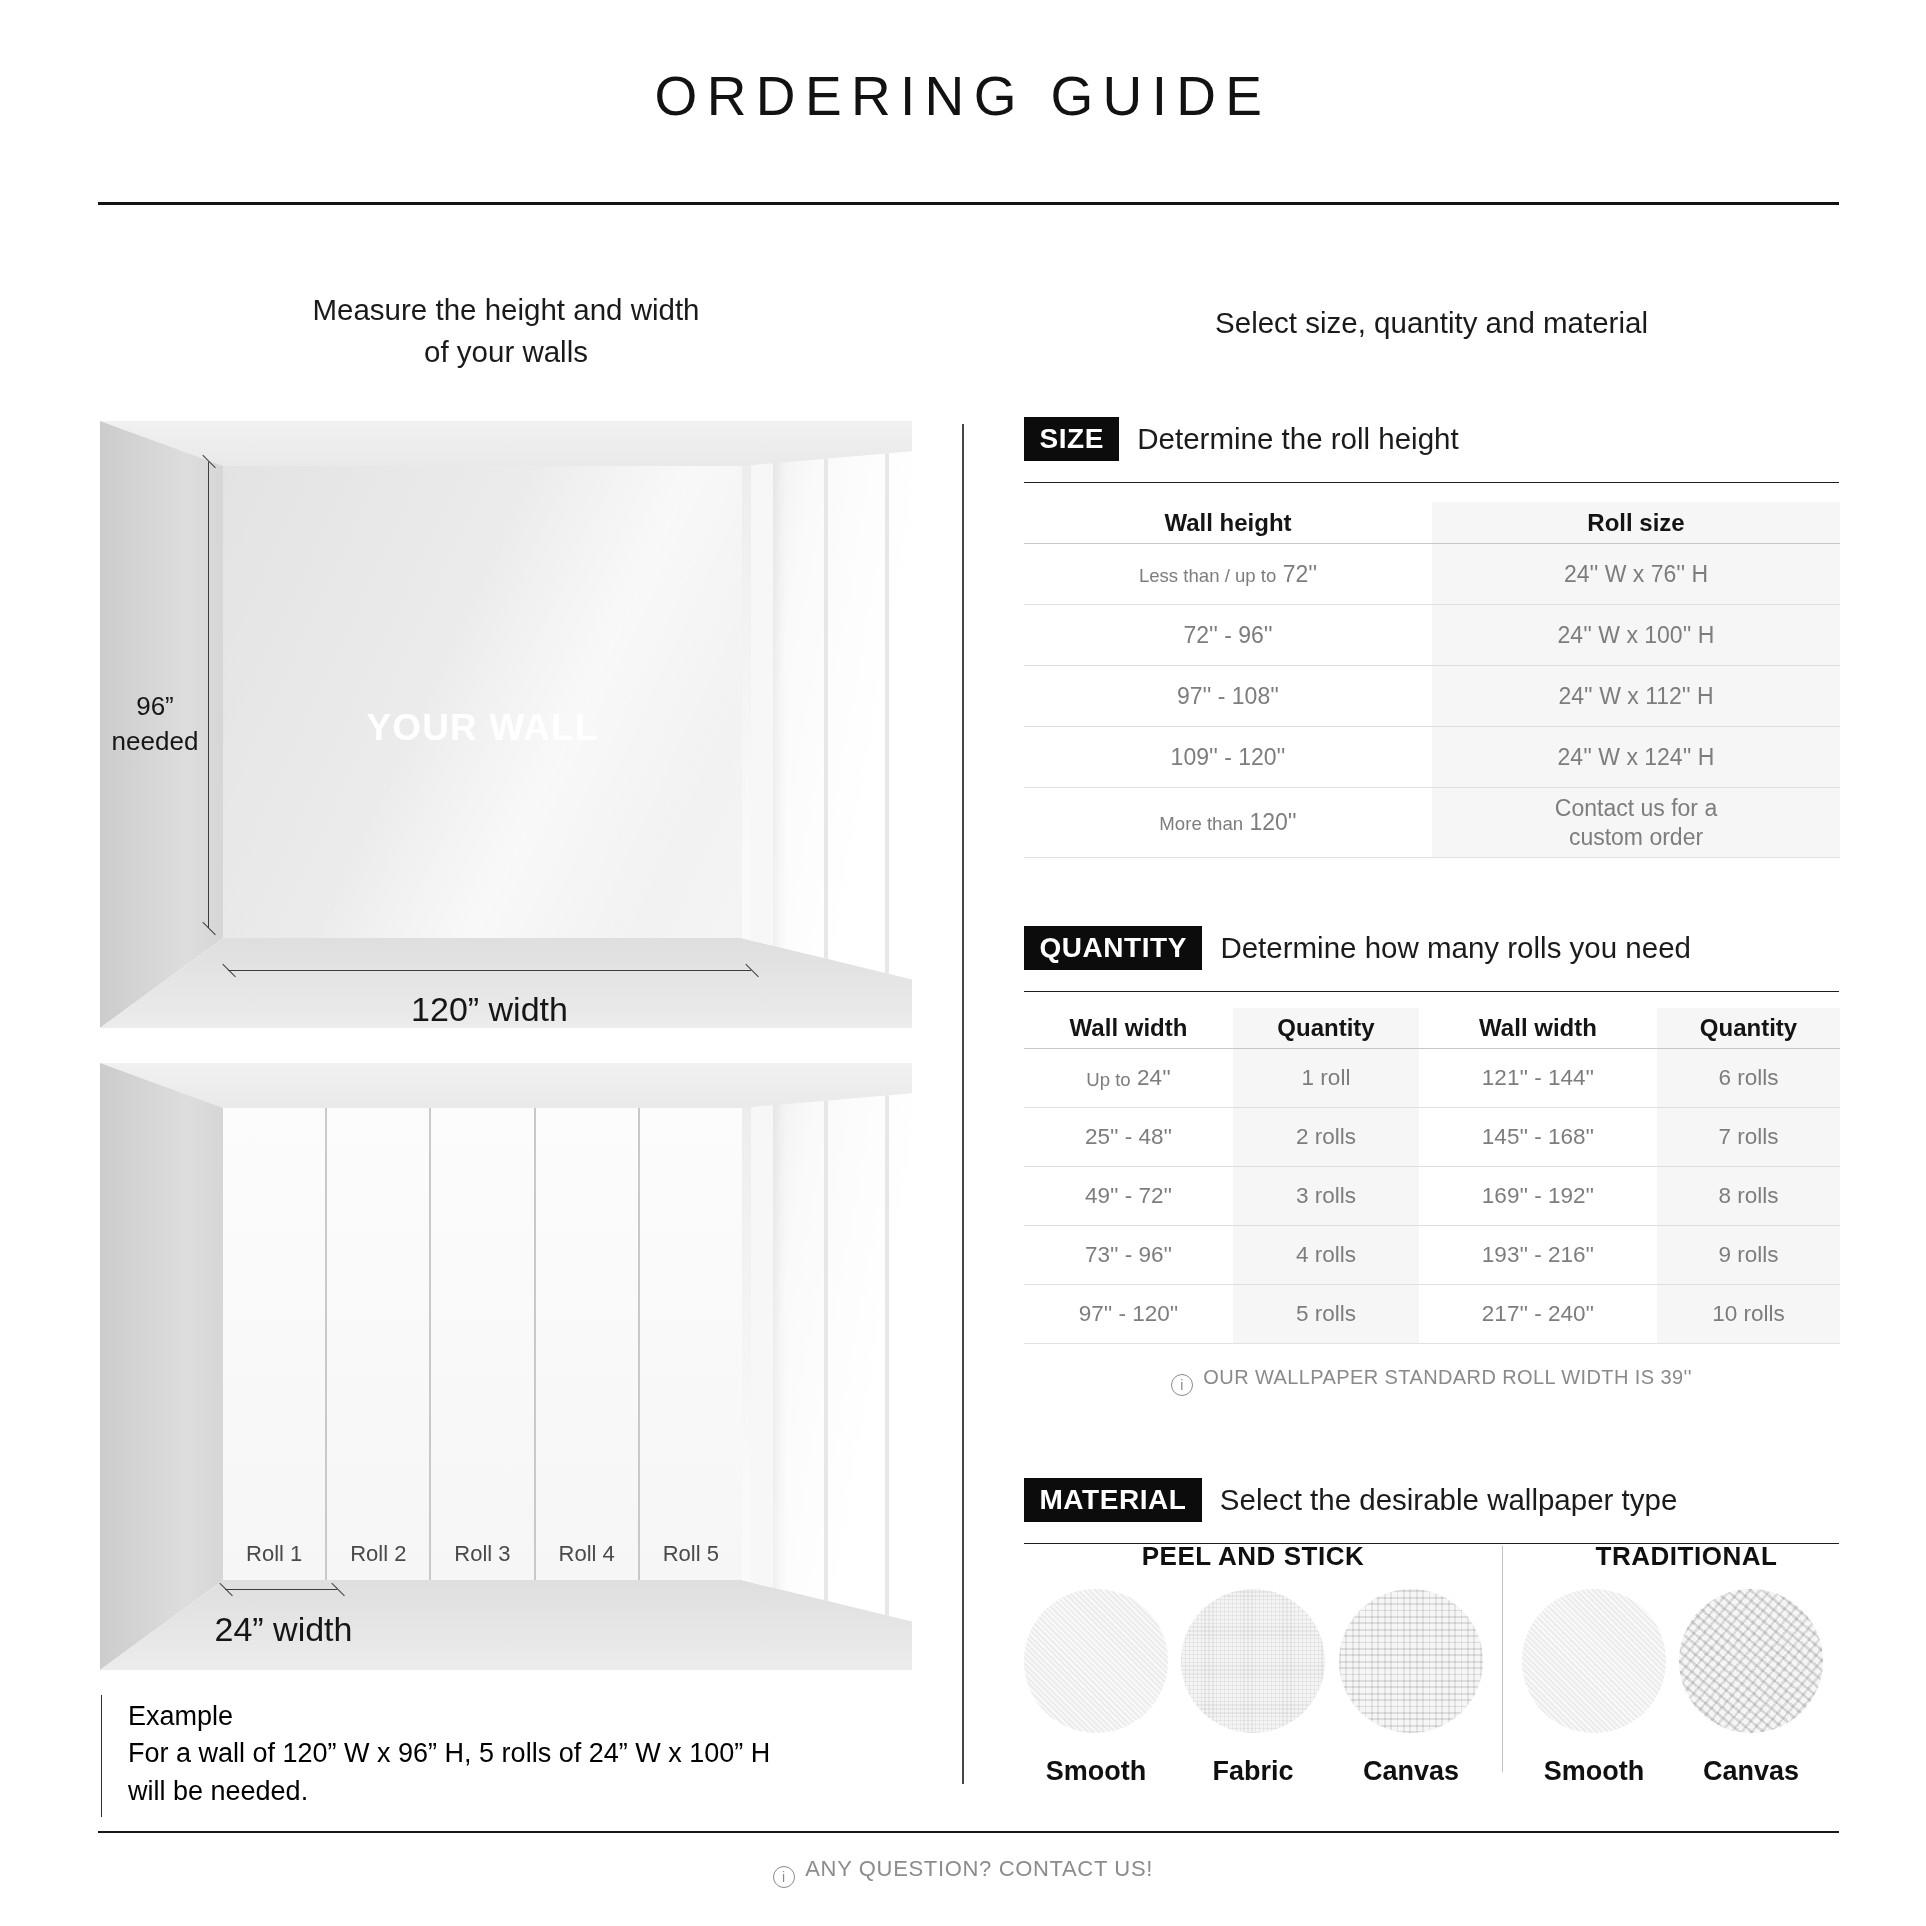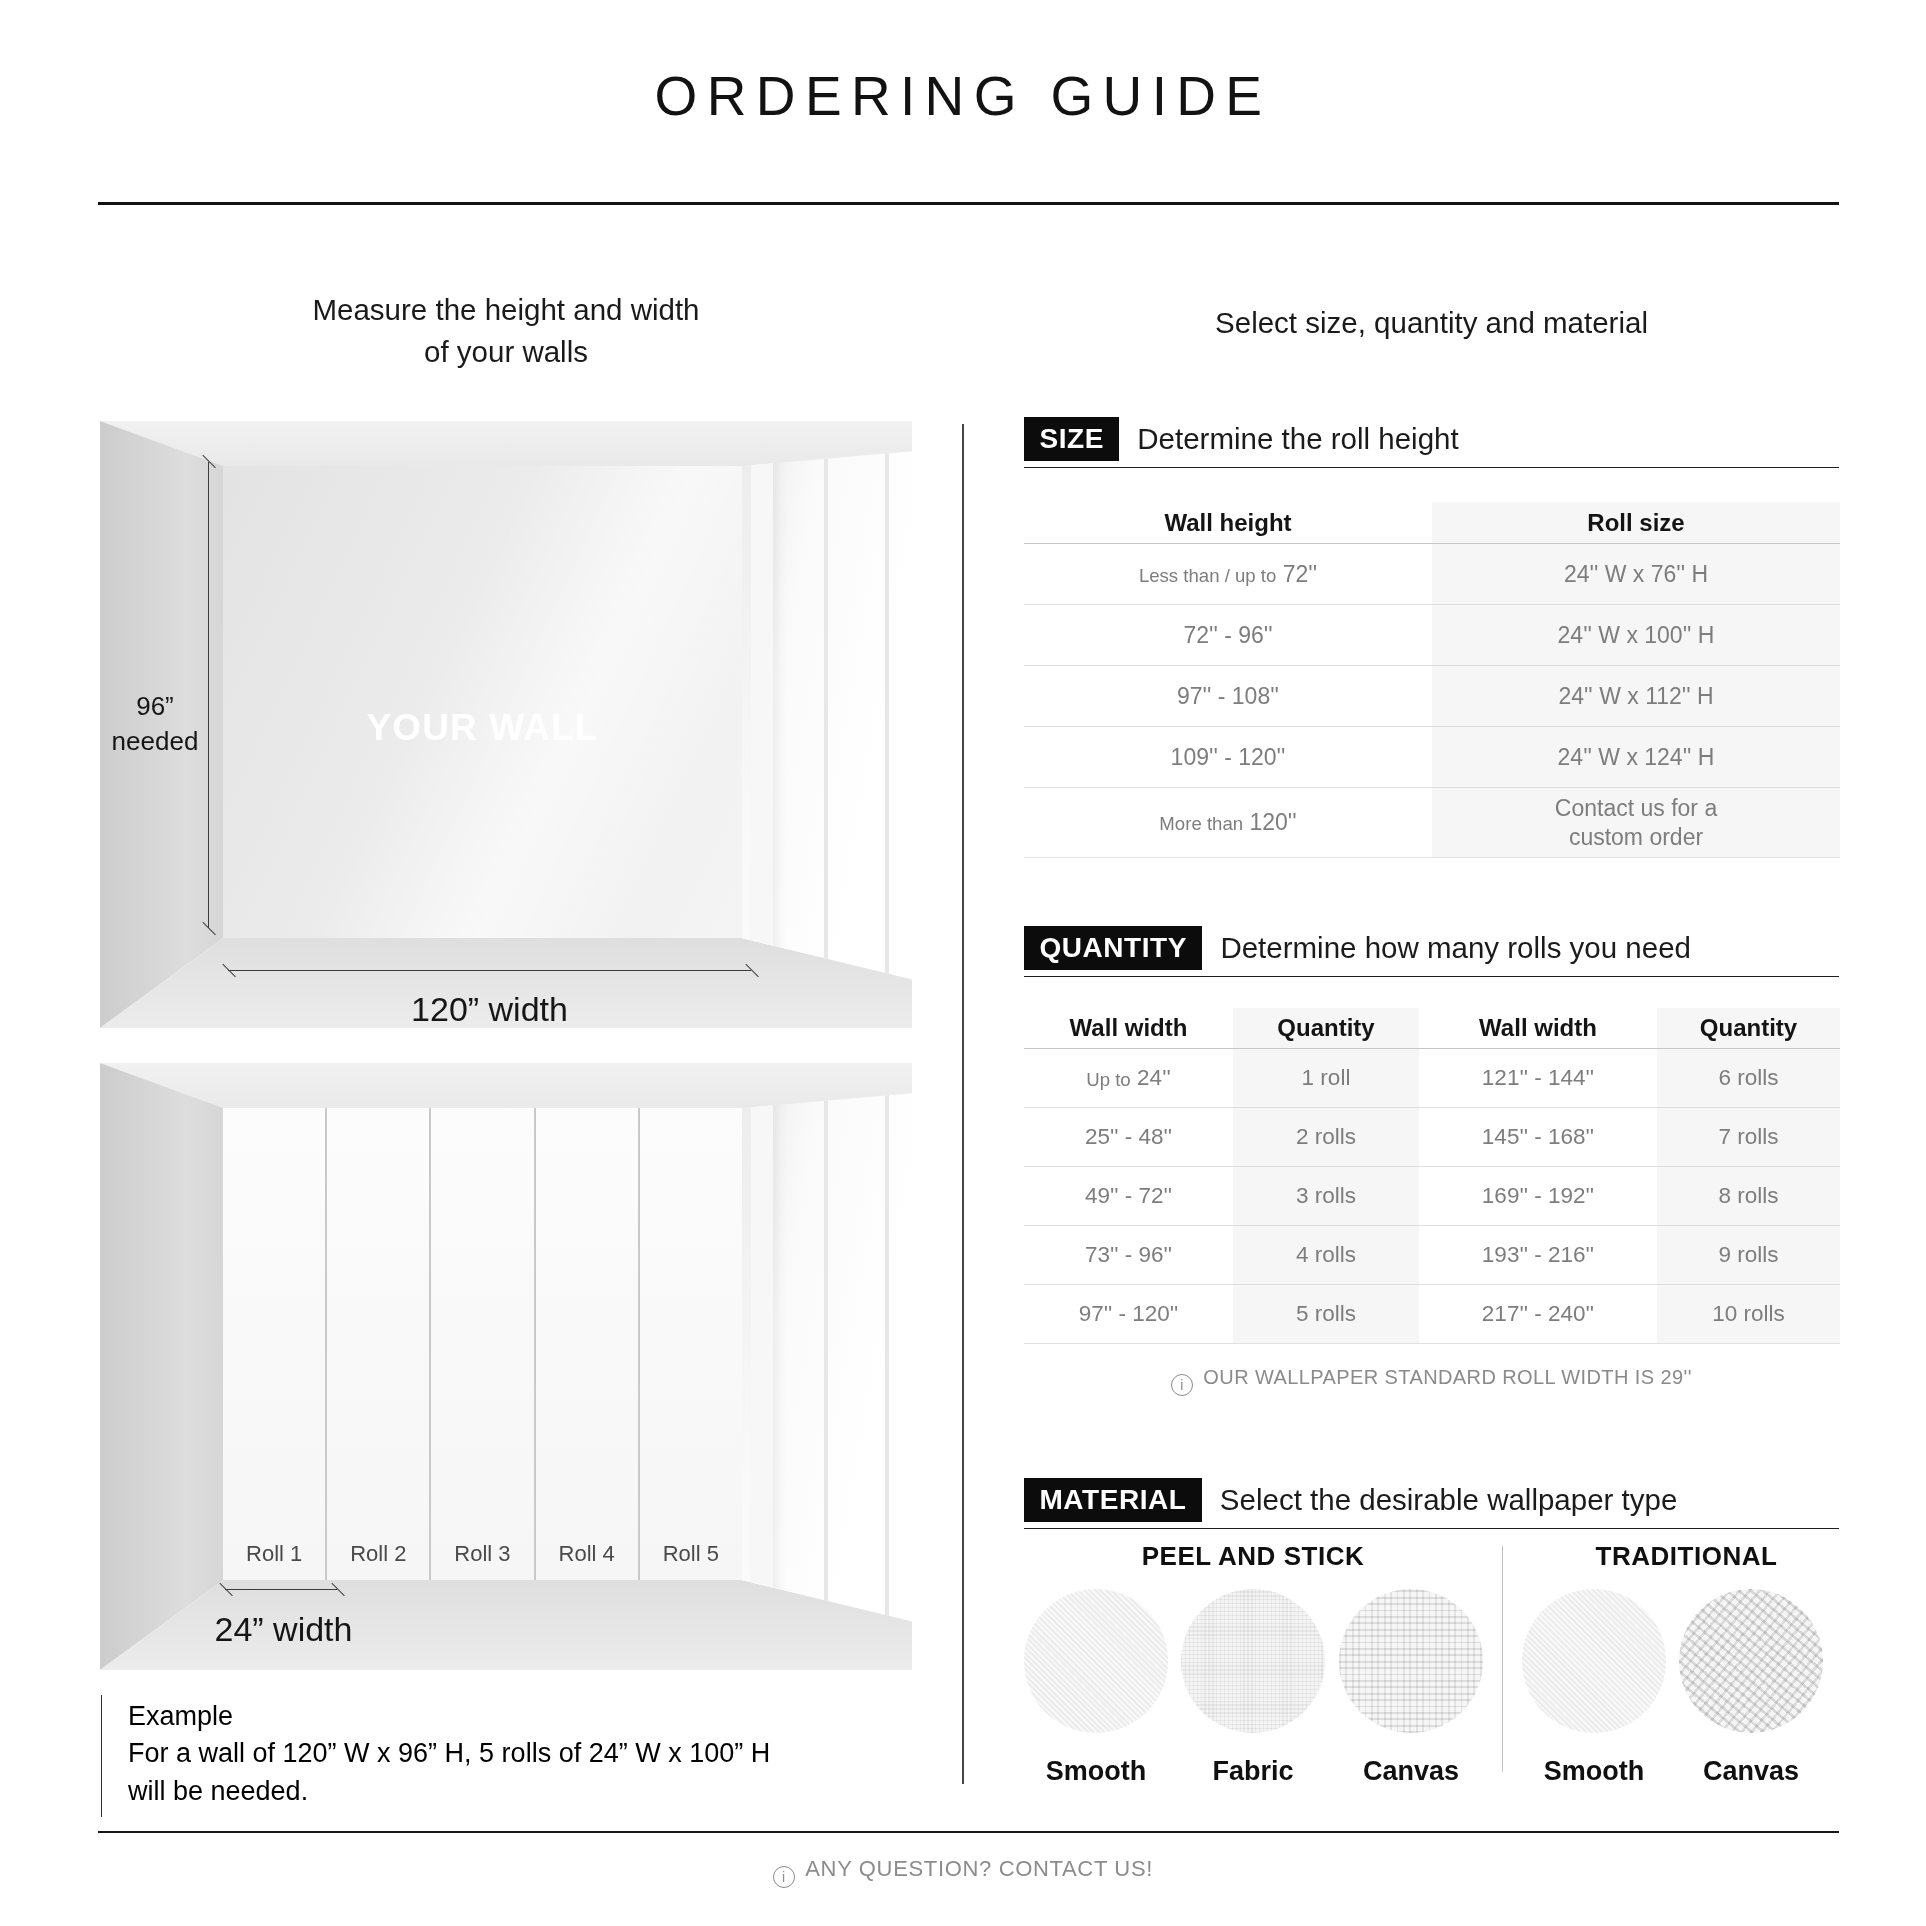--- a/index.html
+++ b/index.html
@@ -62,21 +62,21 @@
           display:grid;grid-template-columns:repeat(5,1fr);gap:1.9px;}
   .panel{background:linear-gradient(180deg,#fcfcfc,#f6f6f6);display:flex;align-items:flex-end;
          justify-content:center;padding-bottom:13px;font-size:22px;color:#4a4a4a;box-sizing:border-box;}
 
   
   .example{position:absolute;left:101px;top:1695px;width:835px;border-left:1.9px solid #2e2e2e;
            padding:2.6px 0 6.4px 26px;font-size:27px;line-height:1.4;color:#000000;box-sizing:border-box;}
 
   
   .section-head{position:absolute;left:1024px;width:815px;border-bottom:1.9px solid #1e1e1e;
-                padding-bottom:6px;display:flex;align-items:center;gap:18px;box-sizing:border-box;}
+                padding-bottom:21px;display:flex;align-items:center;gap:18px;box-sizing:border-box;}
   #size-head{top:417px;} #qty-head{top:926px;} #mat-head{top:1478px;}
   .badge{background:#0c0c0c;color:#ffffff;font-size:28px;font-weight:600;letter-spacing:.02em;
          padding:5.8px 15.4px;line-height:1.15;}
   .section-title{font-size:29.5px;font-weight:500;color:#1b1b1b;}
 
   .grid-table{position:absolute;display:grid;}
   #size-table{left:1024px;top:502px;width:815px;grid-template-columns:408px 408px;}
   #qty-table{left:1024px;top:1008px;width:815px;grid-template-columns:209px 186px 238px 183px;}
   .th{height:41px;display:flex;align-items:center;justify-content:center;
       font-size:24px;font-weight:700;color:#141414;}
@@ -258,21 +258,21 @@
       <div class="td rb">193'' - 216''</div>
       <div class="td shade rb">9 rolls</div>
       <div class="td rb bb">
         <span>97'' - 120''</span>
       </div>
       <div class="td shade rb bb">5 rolls</div>
       <div class="td rb bb">217'' - 240''</div>
       <div class="td shade rb bb">10 rolls</div>
     </div>
   <div class="note">
-    <span class="info-i">i</span><span>OUR WALLPAPER STANDARD ROLL WIDTH IS 29''</span>
+    <span class="info-i">i</span><span>OUR WALLPAPER STANDARD ROLL WIDTH IS 39''</span>
   </div>
 
   <div class="section-head" id="mat-head">
     <span class="badge">MATERIAL</span>
     <span class="section-title">Select the desirable wallpaper type</span>
   </div>
   <div id="material-area">
     <div class="mat-divider"></div>
   <div class="group-label" style="left: 0px; width: 458px;">PEEL AND STICK</div>
       <div class="swatch tex-smooth" style="left: 0px;"></div>

